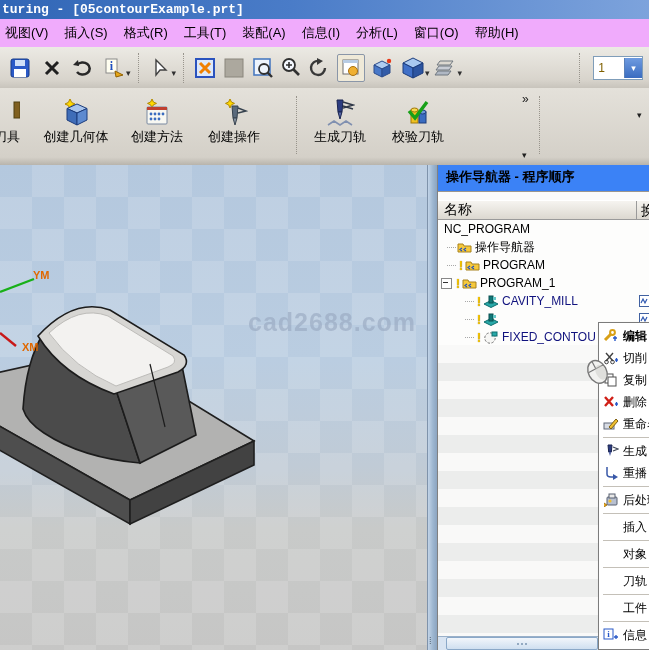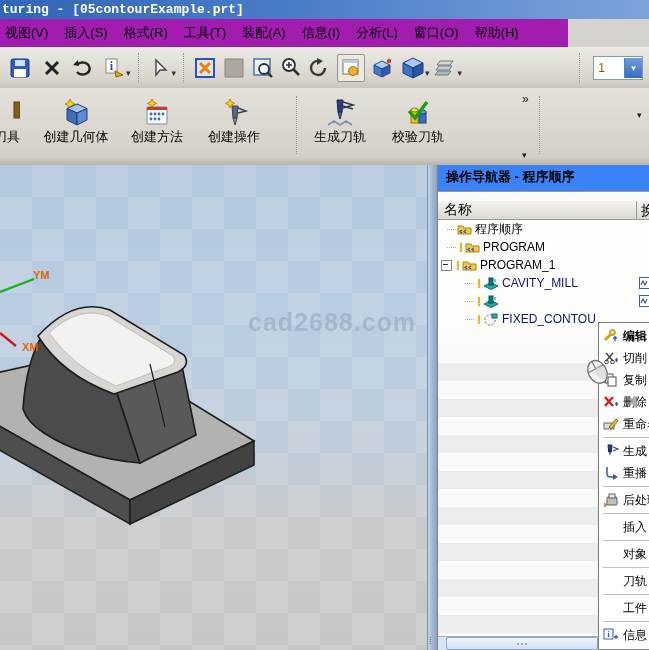--- a/index.html
+++ b/index.html
@@ -4,21 +4,21 @@
 <style>
   html,body{margin:0;padding:0;}
   .screen{position:relative;width:649px;height:650px;overflow:hidden;background:#d6d3ce;
     font-family:"Liberation Sans",sans-serif;-webkit-font-smoothing:none;}
   
   .titlebar{position:absolute;left:0;top:0;width:649px;height:19px;
     background:linear-gradient(90deg,#3166b6 0%,#4a7cc8 45%,#7da3dc 100%);
     color:#fff;font-family:"Liberation Mono",monospace;font-weight:bold;font-size:13px;
     line-height:19px;white-space:nowrap;overflow:hidden;padding-left:2px;box-sizing:border-box;}
   
-  .menubar{position:absolute;left:0;top:19px;width:568px;height:28px;background:#a21caf;
+  .menubar{position:absolute;left:0;top:19px;width:649px;height:28px;background:#f0abfc;
     display:flex;align-items:center;font-size:13px;color:#000;border-bottom:1px solid #c0bcb4;}
   .menubar .mi{padding:3px 9px;margin-left:-2px;white-space:nowrap;cursor:default;}
   .menubar .mi:first-child{margin-left:-4px;}
   
   .tb1{position:absolute;left:0;top:47px;width:649px;height:41px;
     background:linear-gradient(180deg,#eceae4 0%,#d8d4cc 80%,#c8c4bc 100%);
     display:flex;align-items:center;}
   .tico{width:24px;height:24px;display:flex;align-items:center;justify-content:center;flex:0 0 auto;}
   .tsep{width:5px;height:30px;border-left:1px dotted #98948c;margin:0 4px 0 6px;flex:0 0 auto;}
   .tarrow{font-size:9px;color:#303030;margin:10px 1px 0 0;flex:0 0 auto;}
@@ -325,27 +325,30 @@
     </div>
 
     <div class="nav">
       <div class="navtitle">操作导航器 - 程序顺序</div>
       <div class="navhead">
         <span class="c1">名称</span>
         <span class="cdiv"></span>
         <span class="c2">换</span>
       </div>
       <div class="tree">
+        <div class="trow" style="padding-left:3px">
+          <span class="lbl">NC_PROGRAM</span>
+        </div>
         <div class="trow" style="padding-left:8px">
           <span class="dots"></span>
           <svg width="15" height="12">
               <path d="M1,3 h5 l1,2 h7 v6 h-13 Z" fill="#f6c93c" stroke="#a8821c"></path>
               <path d="M5,7 l-2,1.5 2,1.5 M9,7 l-2,1.5 2,1.5" fill="none" stroke="#2050c0" stroke-width="1.2"></path>
             </svg>
-          <span class="lbl">程序顺序</span>
+          <span class="lbl">操作导航器</span>
         </div>
         <div class="trow" style="padding-left:8px">
           <span class="dots"></span>
           <span class="excl">!</span>
           <svg width="15" height="12">
               <path d="M1,3 h5 l1,2 h7 v6 h-13 Z" fill="#f6c93c" stroke="#a8821c"></path>
               <path d="M5,7 l-2,1.5 2,1.5 M9,7 l-2,1.5 2,1.5" fill="none" stroke="#2050c0" stroke-width="1.2"></path>
             </svg>
           <span class="lbl">PROGRAM</span>
         </div>

